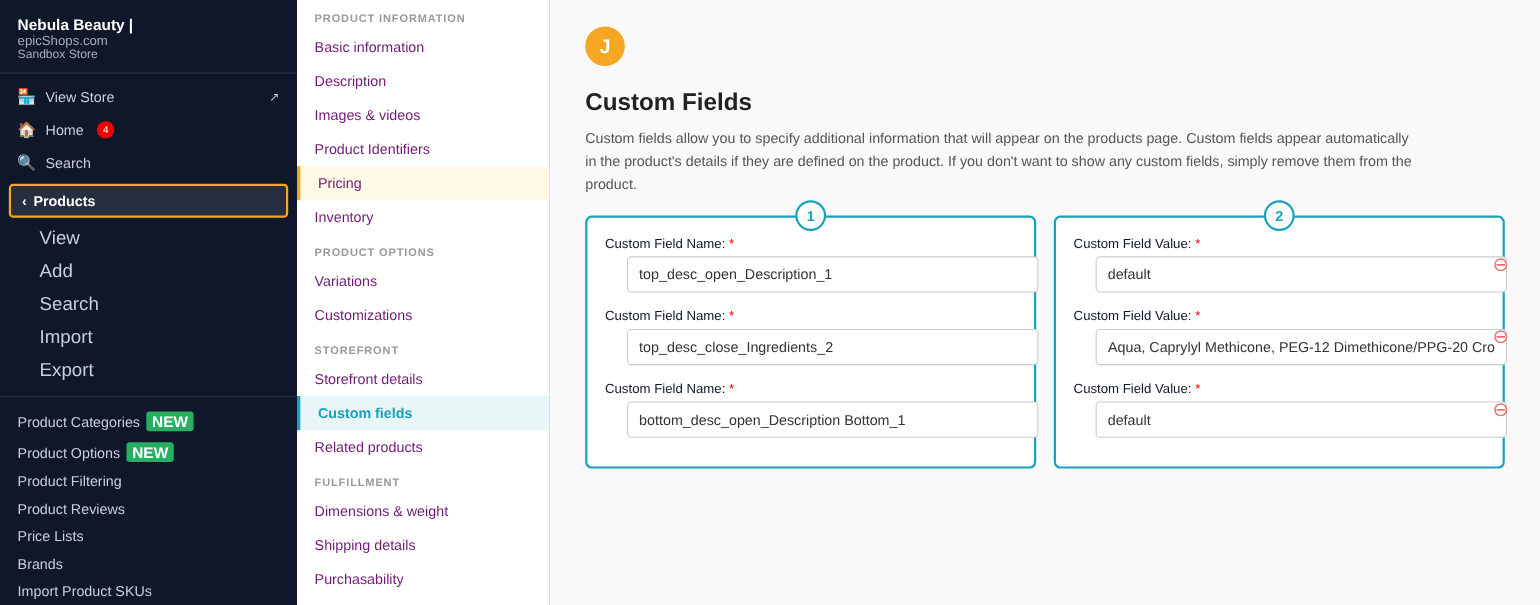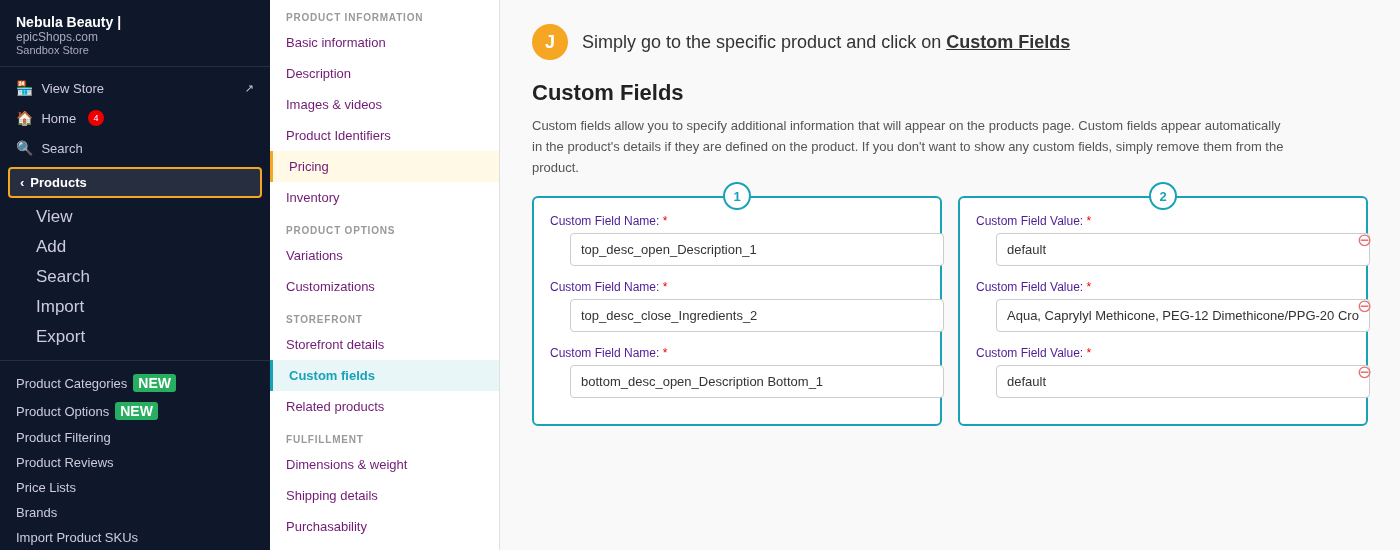--- a/index.html
+++ b/index.html
@@ -136,21 +136,21 @@
       top: -16px; left: 50%;
       transform: translateX(-50%);
       width: 28px; height: 28px; border-radius: 50%;
       border: 2px solid #17a2b8;
       background: #fff; color: #17a2b8;
       display: flex; align-items: center; justify-content: center;
       font-size: 13px; font-weight: 700;
     }
     .cf-field { margin-bottom: 14px; }
     .cf-label { font-size: 12px; color: #444; margin-bottom: 5px; }
-    .cf-label span { color: #4c1d95; }
+    .cf-label span { color: #0f172a; }
     .cf-input {
       width: 100%; border: 1px solid #ccc; border-radius: 4px;
       padding: 8px 10px; font-size: 13px; color: #333; background: #fff; margin-left: 20px;
     }
     .cf-row {
       display: flex; align-items: flex-end; gap: 0;
       position: relative;
     }
     .cf-remove {
       position: absolute; right: -22px; top: 50%;
@@ -250,23 +250,20 @@
   <div class="middle-item">Dimensions &amp; weight</div>
   <div class="middle-item">Shipping details</div>
   <div class="middle-item">Purchasability</div>
   <div class="middle-item">Gift wrapping</div>
 
 </div>
 
 <div class="main-content">
   <div class="instruction-bar">
     <div class="step-badge">J</div>
-    <div class="instruction-text">
-      <span>Simply go to the specific product and click on </span><a href="#">Custom Fields</a>
-    </div>
   </div>
 
   <div class="cf-title">Custom Fields</div>
   <div class="cf-desc">Custom fields allow you to specify additional information that will appear on the products page. Custom fields appear automatically in the product's details if they are defined on the product. If you don't want to show any custom fields, simply remove them from the product.</div>
 
   <div class="cf-grid">
 
     <div class="cf-box" style="margin-top:18px;">
       <div class="cf-box-number">1</div>
 

